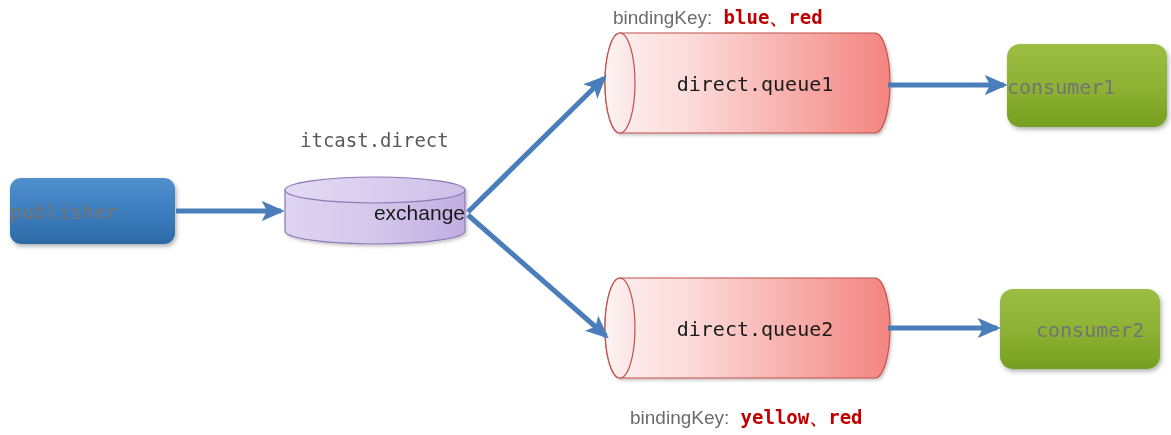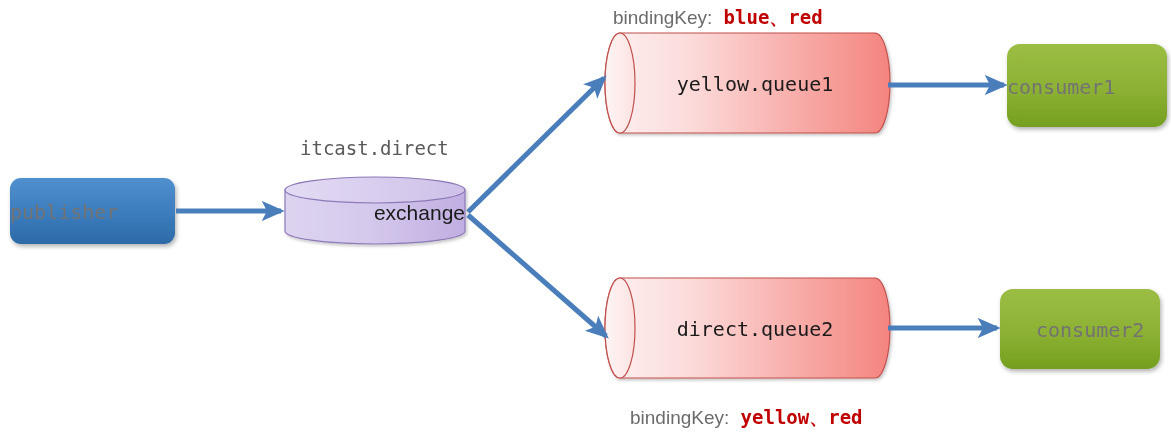--- a/index.html
+++ b/index.html
@@ -153,25 +153,25 @@
       <line x1="176" y1="211" x2="281" y2="211"></line>
       <line x1="468" y1="212" x2="604" y2="78"></line>
       <line x1="468" y1="215" x2="606" y2="336"></line>
       <line x1="888" y1="85" x2="1004" y2="85"></line>
       <line x1="888" y1="328" x2="997" y2="328"></line>
     </g>
   </svg>
 
   <div class="node-text" style="left:10px; top:200px; width:165px;">publisher</div>
 
-  <div class="cap-label" style="left:300px; top:137px;">itcast.direct</div>
+  <div class="cap-label" style="left:300px; top:129px;">itcast.direct</div>
 
   <div class="exchange-text" style="left:285px; top:201px; width:180px;">exchange</div>
 
-  <div class="queue-text" style="left:620px; top:72px; width:270px;">yellow.queue1</div>
+  <div class="queue-text" style="left:620px; top:72px; width:270px;">direct.queue1</div>
 
   <div class="queue-text" style="left:620px; top:317px; width:270px;">direct.queue2</div>
 
   <div class="node-text" style="left:1007px; top:75px; width:160px;">consumer1</div>
 
   <div class="node-text" style="left:1036px; top:318px; width:160px;">consumer2</div>
 
   <div class="bk-label" style="left:613px; top:5px;"><span class="bk-k">bindingKey: </span><span class="bk-v">blue、red</span></div>
 
   <div class="bk-label" style="left:630px; top:405px;"><span class="bk-k">bindingKey: </span><span class="bk-v">yellow、red</span></div>

